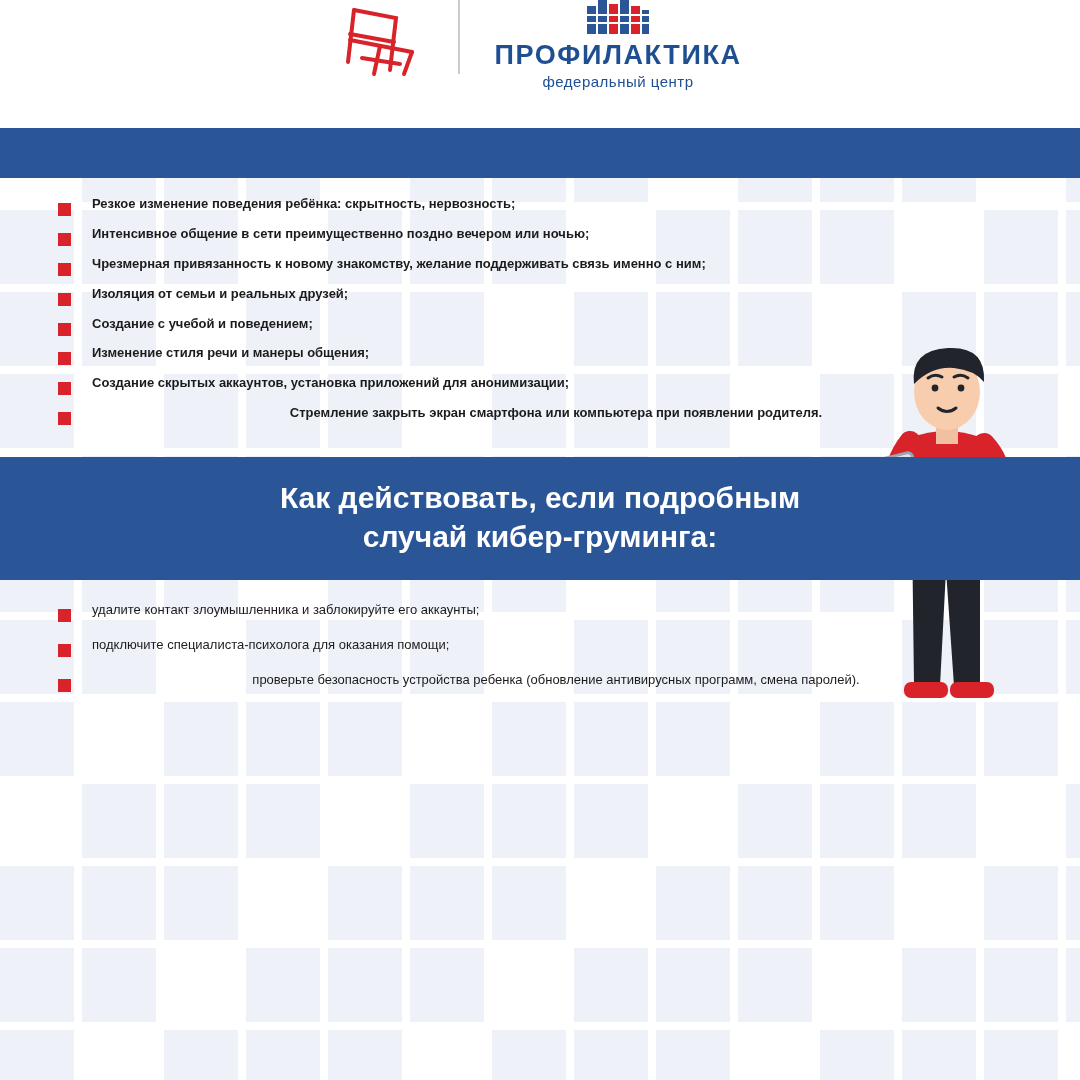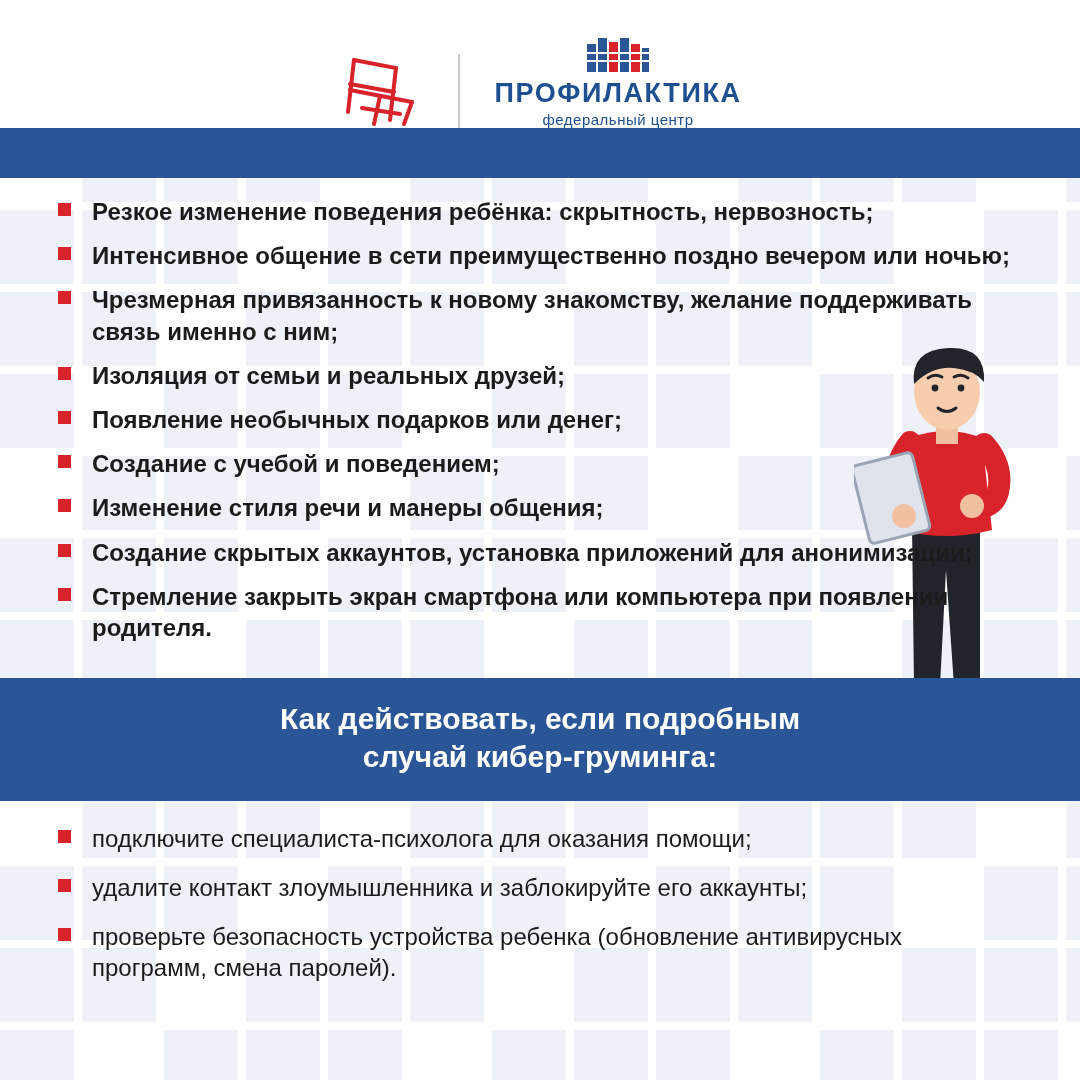--- a/index.html
+++ b/index.html
@@ -33,21 +33,21 @@
     position: absolute;
     background: #eef2f8;
   }
 
   
   .header {
     position: relative;
     z-index: 5;
     height: 128px;
     display: flex;
-    align-items: flex-end;
+    align-items: flex-start;
     justify-content: center;
     gap: 34px;
     background: #ffffff;
     border-radius: 23px;
   }
   .logo-chair {
     width: 86px;
     height: 78px;
     position: relative;
   }
@@ -106,26 +106,26 @@
   }
   .list {
     list-style: none;
     margin: 0;
     padding: 18px 60px 16px 58px;
   }
   .list li {
     position: relative;
     padding-left: 34px;
     margin-bottom: 12px;
-    font-size: 24px;
+    font-size: 13px;
     line-height: 1.3;
     color: #1b1b1b;
   }
   .list.bold li { font-weight: bold; }
-  .list li:last-child { margin-bottom: 0; }
+  .list li:last-child { margin-bottom: 0; text-align: center; }
   .bullet {
     position: absolute;
     left: 0;
     top: 7px;
     width: 13px;
     height: 13px;
     background: #d8232a;
   }
   .section-1 .list { padding-bottom: 22px; }
   .section-1 .list li { margin-bottom: 13px; }
@@ -311,37 +311,37 @@
 
   <div class="banner banner-1">
   </div>
 
   <div class="section section-1">
     <ul class="list bold" id="signs-list">
         <li><span class="bullet"></span><span>Резкое изменение поведения ребёнка: скрытность, нервозность;</span></li>
         <li><span class="bullet"></span><span>Интенсивное общение в сети преимущественно поздно вечером или ночью;</span></li>
         <li><span class="bullet"></span><span>Чрезмерная привязанность к новому знакомству, желание поддерживать связь именно с ним;</span></li>
         <li><span class="bullet"></span><span>Изоляция от семьи и реальных друзей;</span></li>
-        <li><span class="bullet"></span><span>Появление необычных подарков или денег;</span></li>
+        <li><span class="bullet"></span></li>
         <li><span class="bullet"></span><span>Создание с учебой и поведением;</span></li>
         <li><span class="bullet"></span><span>Изменение стиля речи и манеры общения;</span></li>
         <li><span class="bullet"></span><span>Создание скрытых аккаунтов, установка приложений для анонимизации;</span></li>
         <li><span class="bullet"></span><span>Стремление закрыть экран смартфона или компьютера при появлении родителя.</span></li>
       </ul>
   </div>
 
   <div class="banner banner-2">
     <div>Как действовать, если подробным</div>
     <div>случай кибер-груминга:</div>
   </div>
 
   <div class="section section-2">
     <ul class="list" id="actions-list">
+        <li><span class="bullet"></span><span>удалите контакт злоумышленника и заблокируйте его аккаунты;</span></li>
         <li><span class="bullet"></span><span>подключите специалиста-психолога для оказания помощи;</span></li>
-        <li><span class="bullet"></span><span>удалите контакт злоумышленника и заблокируйте его аккаунты;</span></li>
         <li><span class="bullet"></span><span>проверьте безопасность устройства ребенка (обновление антивирусных программ, смена паролей).</span></li>
       </ul>
   </div>
 
   <div class="illustration">
     <svg width="190" height="390" viewBox="0 0 190 390" xmlns="http://www.w3.org/2000/svg">
 
       <path d="M58 196 L60 356 L86 356 L92 240 L100 356 L126 356 L126 196 Z" fill="#21252b"></path>
 
       <rect x="50" y="352" width="44" height="16" rx="7" fill="#d8232a"></rect>

